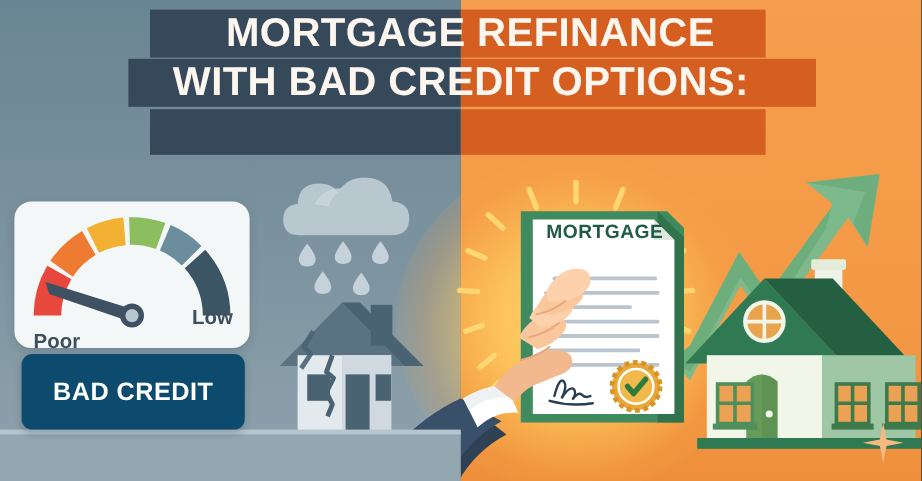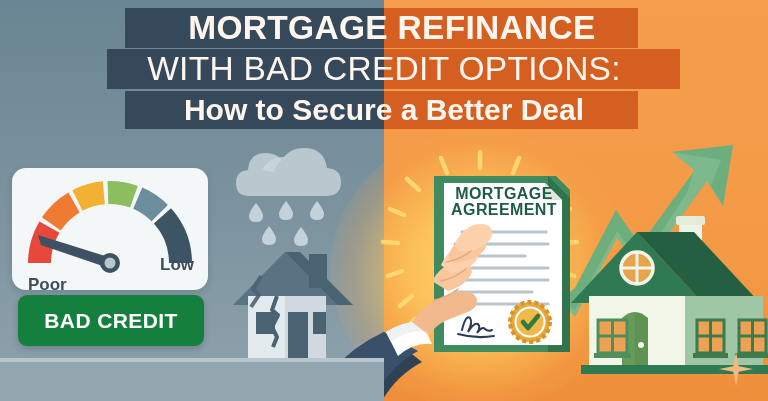--- a/index.html
+++ b/index.html
@@ -21,35 +21,35 @@
   .sparkle{position:absolute;width:34px;height:34px;left:719px;top:352px;}
   .sparkle:before{content:"";position:absolute;inset:0;background:#f7b97f;
     clip-path:polygon(50% 0%,58% 42%,100% 50%,58% 58%,50% 100%,42% 58%,0% 50%,42% 42%);}
 
   
   .title-wrap{position:absolute;left:0;top:8px;width:768px;text-align:center;}
   .tline{display:block;position:relative;white-space:nowrap;}
   .tline .band{position:absolute;top:0;height:100%;z-index:0;}
   .tline span.txt{position:relative;z-index:2;color:#fdf6ef;}
   .l1{font-size:33.5px;font-weight:bold;letter-spacing:.3px;line-height:40px;height:40px;margin-bottom:1px;padding-left:16px;}
-  .l2{font-size:33.5px;font-weight:normal;letter-spacing:.3px;line-height:40px;height:40px;margin-bottom:2px;}
+  .l2{font-size:33.5px;font-weight:bold;letter-spacing:.3px;line-height:40px;height:40px;margin-bottom:2px;}
   .l3{font-size:30px;font-weight:bold;line-height:38px;height:38px;}
   .bandL{background:#36495a;}
   .bandR{background:#d45f20;}
 
   
   .gauge-card{position:absolute;left:12px;top:168px;width:196px;height:122px;
     background:#f4f7f8;border-radius:14px;box-shadow:0 3px 7px rgba(30,50,65,.16);}
   .gauge-svg{position:absolute;left:12px;top:168px;}
   .g-label{position:absolute;font-size:17px;font-weight:bold;color:#3d4f5c;}
   .g-poor{left:28px;top:275px;}
   .g-low{left:160px;top:255px;}
 
   
-  .banner{position:absolute;left:18px;top:295px;width:186px;height:51px;background:#15803d;
+  .banner{position:absolute;left:18px;top:295px;width:186px;height:63px;background:#0c4a6e;
     border-radius:9px;display:flex;flex-direction:column;align-items:center;justify-content:center;
     box-shadow:0 3px 6px rgba(25,42,55,.22);}
   .banner div{color:#ffffff;font-size:21px;font-weight:bold;line-height:25px;letter-spacing:.4px;}
 
   
   .doc-title{position:absolute;left:449px;top:186px;width:110px;text-align:center;
     color:#1f5c43;font-size:16px;font-weight:bold;line-height:15.5px;letter-spacing:.4px;}
 
   svg{display:block;}
   .abs{position:absolute;left:0;top:0;}
@@ -255,34 +255,32 @@
   </svg>
   <div class="g-label g-poor">Poor</div>
   <div class="g-label g-low">Low</div>
 
   <div class="banner">
     <div>BAD CREDIT</div>
   </div>
 
   <div class="doc-title">
     <div>MORTGAGE</div>
-    <div>AGREEMENT</div>
   </div>
 
   <div class="title-wrap">
     <div class="tline l1">
       <div class="band bandL" style="left:125px;width:259px;"></div>
       <div class="band bandR" style="left:384px;width:254px;"></div>
       <span class="txt">MORTGAGE REFINANCE</span>
     </div>
     <div class="tline l2">
       <div class="band bandL" style="left:107px;width:277px;"></div>
       <div class="band bandR" style="left:384px;width:296px;"></div>
       <span class="txt">WITH BAD CREDIT OPTIONS:</span>
     </div>
     <div class="tline l3">
       <div class="band bandL" style="left:125px;width:259px;"></div>
       <div class="band bandR" style="left:384px;width:254px;"></div>
-      <span class="txt">How to Secure a Better Deal</span>
     </div>
   </div>
 
 </div>
 
 </body></html>

